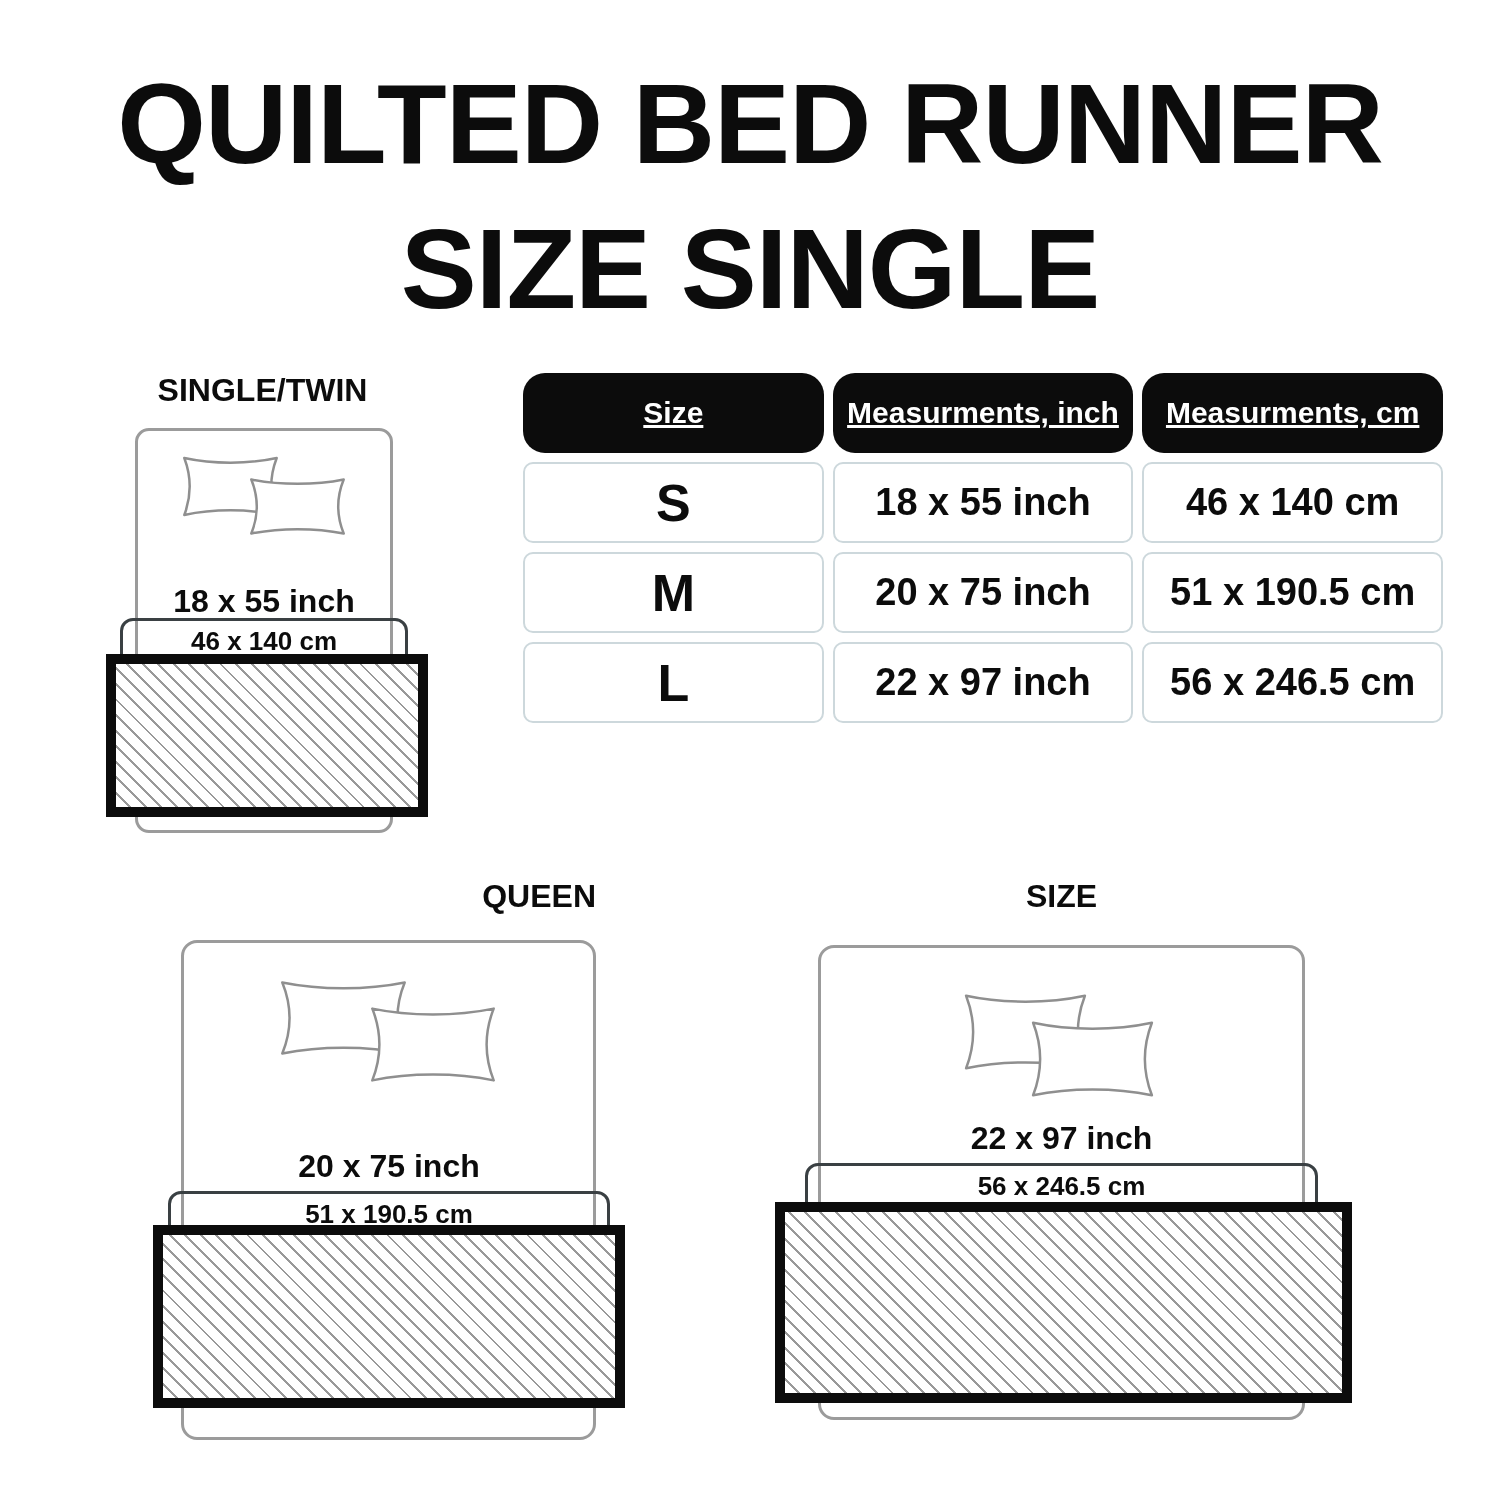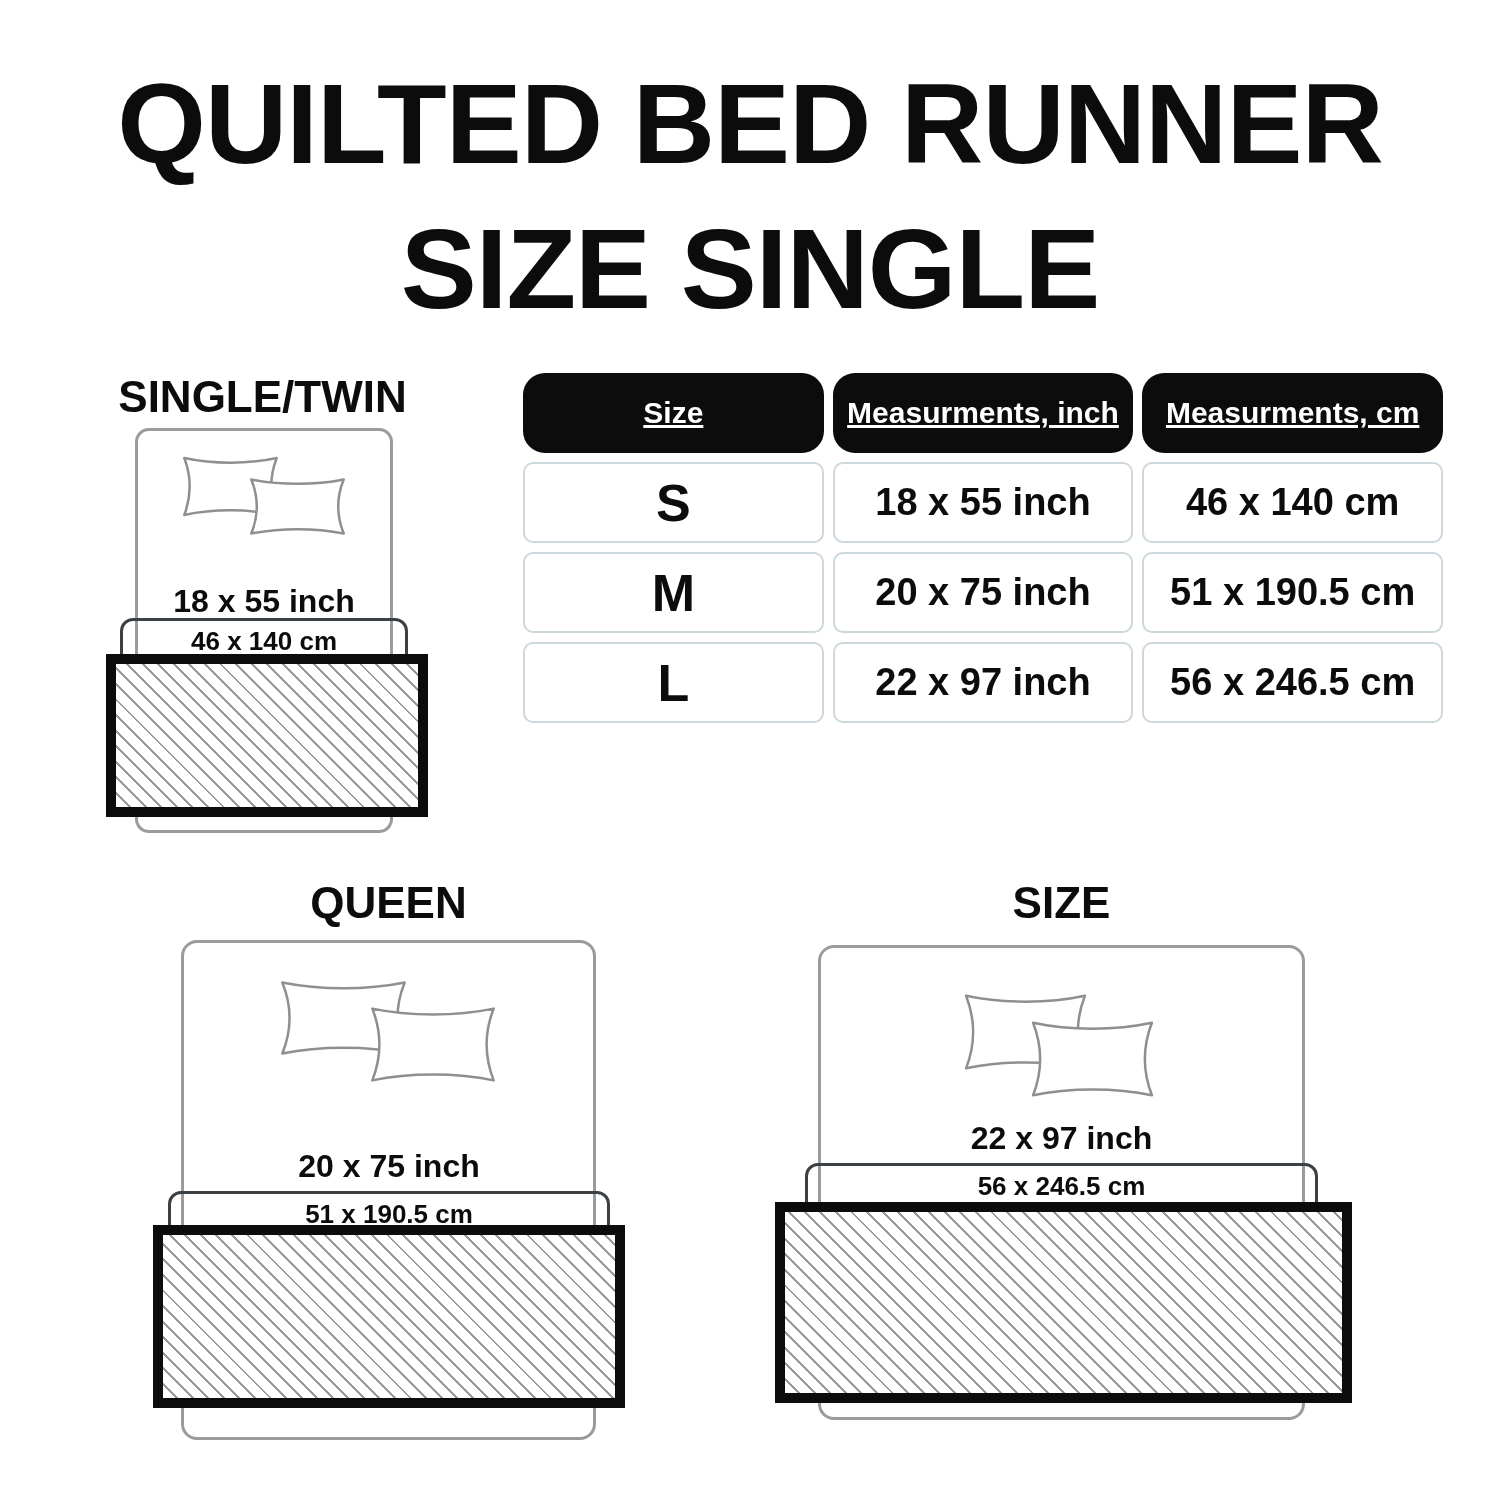--- a/index.html
+++ b/index.html
@@ -14,40 +14,40 @@
   .size-table{position:absolute;left:523px;top:373px;width:920px;
               display:grid;grid-template-columns:1fr 1fr 1fr;gap:9px;}
   .cell{display:flex;align-items:center;justify-content:center;font-weight:700;}
   .cell.header{height:80px;background:var(--header-bg,#0c0c0c);color:var(--header-text,#fff);
                border-radius:22px;font-size:30px;text-decoration:underline;}
   .cell.data{height:81px;background:#fff;border:2px solid var(--cell-border,#cdd8dc);
              border-radius:10px;font-size:38px;color:var(--ink,#0c0c0c);}
   .cell.size-col{font-size:52px;}
 
   
-  .diagram-label{position:absolute;text-align:center;font-weight:700;font-size:44px;color:var(--ink,#0c0c0c);}
+  .diagram-label{position:absolute;text-align:center;font-weight:700;font-size:32px;color:var(--ink,#0c0c0c);}
   .bed{position:absolute;border:3px solid var(--bed-outline,#9b9b9b);background:#fff;z-index:1;}
   .pillows{position:absolute;z-index:2;}
   .pillows path{fill:#fff;stroke:var(--pillow-outline,#8f8f8f);stroke-width:2.5;stroke-linejoin:round;}
   .inch-label{position:absolute;text-align:center;font-weight:700;font-size:32px;z-index:2;color:var(--ink,#0c0c0c);}
   .cm-rect{position:absolute;border:3px solid var(--cm-rect-border,#3a4043);border-radius:13px;z-index:3;}
   .cm-label{text-align:center;font-weight:700;font-size:26px;padding-top:5px;color:var(--ink,#0c0c0c);}
   .runner{position:absolute;z-index:4;border:10px solid var(--runner-border,#0c0c0c);
           background:repeating-linear-gradient(45deg,#fff 0 9px,var(--hatch-line,#999) 9px 11px);}
 
   
   .twin-label{left:90px;top:372px;width:345px;}
   .twin-bed{left:135px;top:428px;width:258px;height:405px;border-radius:14px;}
   .twin-pillows{left:135px;top:428px;}
   .twin-inch{left:120px;top:583px;width:288px;}
   .twin-cm{left:120px;top:618px;width:288px;height:120px;}
   .twin-runner{left:106px;top:654px;width:322px;height:163px;}
 
   
-  .queen-label{left:181px;top:878px;width:415px;}
+  .queen-label{left:181px;top:878px;width:415px;text-align:right;}
   .queen-bed{left:181px;top:940px;width:415px;height:500px;border-radius:16px;}
   .queen-pillows{left:181px;top:940px;}
   .queen-inch{left:168px;top:1148px;width:442px;}
   .queen-cm{left:168px;top:1191px;width:442px;height:120px;}
   .queen-runner{left:153px;top:1225px;width:472px;height:183px;}
 
   
   .king-label{left:818px;top:878px;width:487px;}
   .king-bed{left:818px;top:945px;width:487px;height:475px;border-radius:16px;}
   .king-pillows{left:818px;top:945px;}

